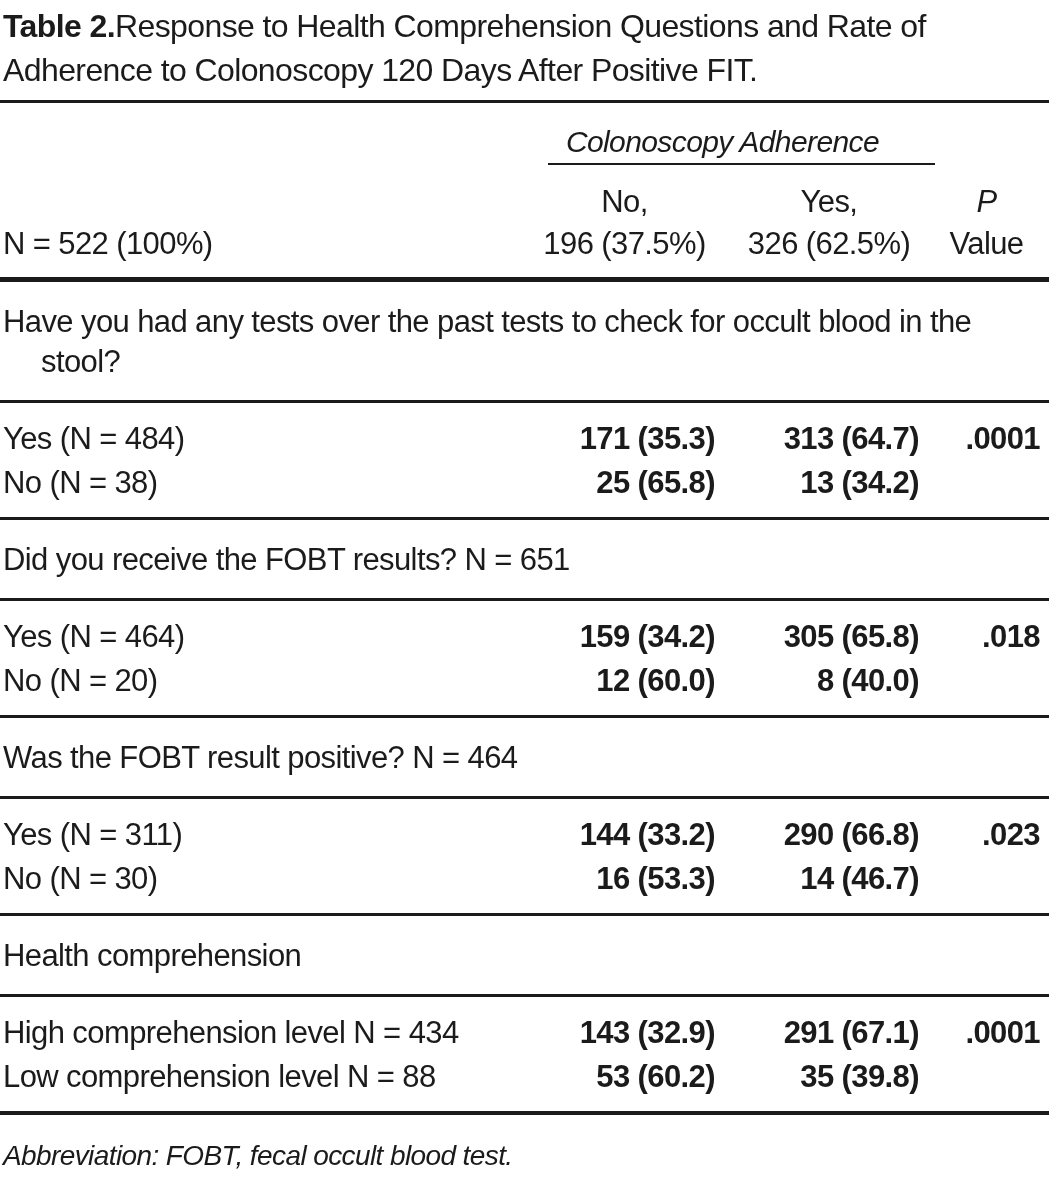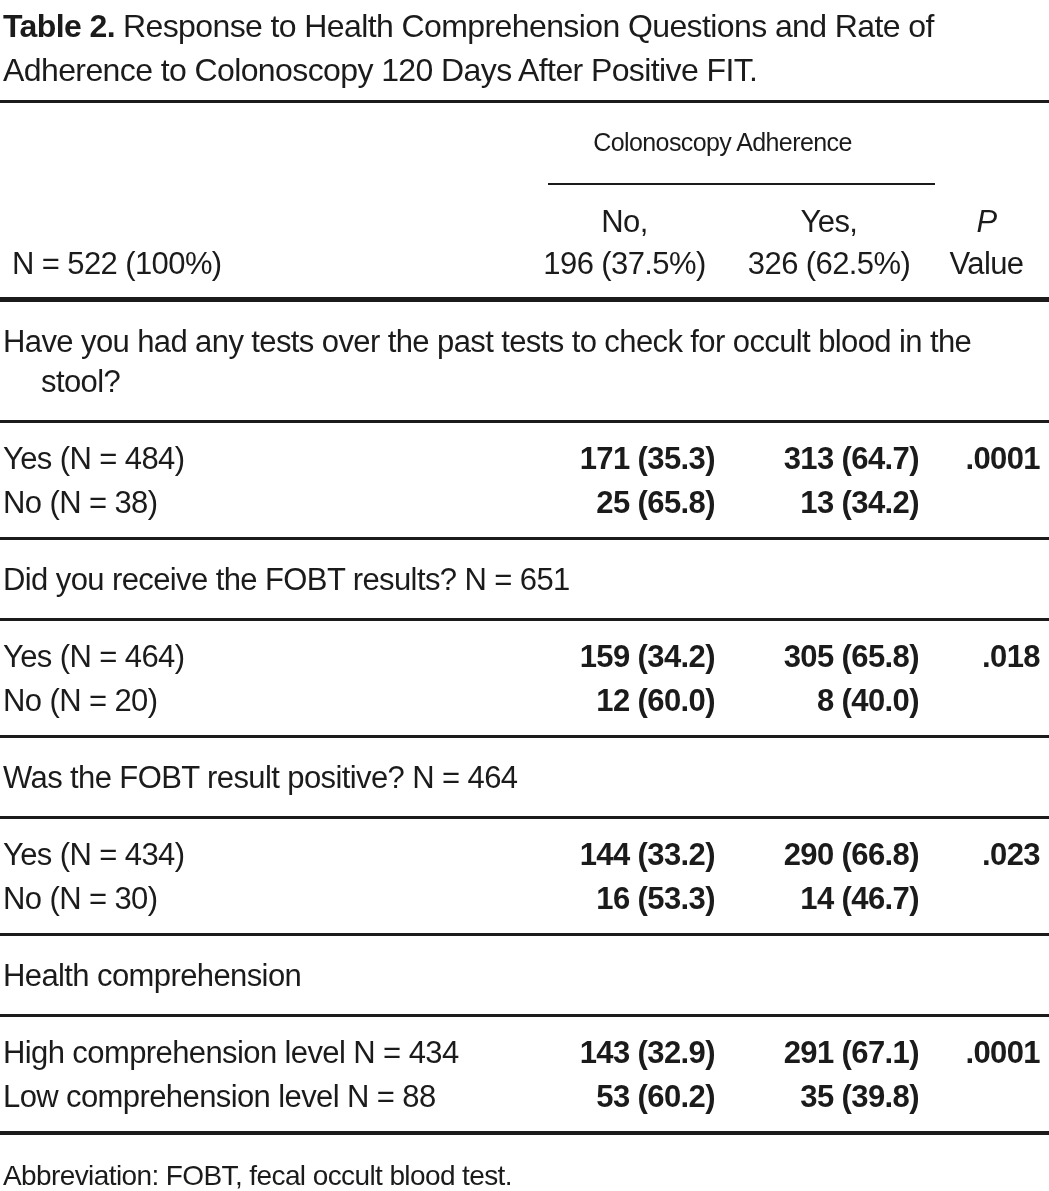--- a/index.html
+++ b/index.html
@@ -19,21 +19,21 @@
     letter-spacing: -0.6px;
     padding: 4px 0 0 0;
   }
 
   
   .title {
     font-size: 32px;
     line-height: 44px;
     padding: 0 0 8px 3px;
   }
-  .title .bold { font-weight: bold; margin-right: 8px; }
+  .title .bold { font-weight: bold; margin-right: 0; }
 
   
   .rule {
     width: 100%;
     background: #1b1b1b;
     height: 3px;
   }
   .rule-heavy  { height: 5px; }
   .rule-thin   { height: 3px; }
   .rule-bottom { height: 4px; }
@@ -46,28 +46,29 @@
       "stub sp  sp  pe"
       "stub sr  sr  pe2"
       "stub no  yes p";
     padding: 18px 0 12px 0;
   }
   .stub-head {
     grid-area: stub;
     align-self: end;
     font-size: 31px;
     line-height: 42px;
-    padding-left: 12px;
+    padding-left: 3px;
   }
   .spanner {
     grid-area: sp;
     text-align: center;
-    font-size: 25px;
+    font-size: 30px;
     line-height: 42px;
-    padding-bottom: 20px;
+    padding-bottom: 0;
+    font-style: italic;
   }
   .spanner-rule {
     grid-area: sr;
     height: 2px;
     background: #1b1b1b;
     margin: 0 -8px 16px 30px;
   }
   .col-head {
     font-size: 31px;
     line-height: 42px;
@@ -97,20 +98,21 @@
   .cell.num   { text-align: right; font-weight: bold; }
   .cell.no    { padding-right: 16px; }
   .cell.yes   { padding-right: 8px; }
   .cell.p     { padding-right: 6px; box-sizing: border-box; }
 
   
   .footnote {
     font-size: 28px;
     line-height: 34px;
     padding: 24px 0 0 3px;
+    font-style: italic;
   }
 </style>
 </head>
 <body>
 
 <div class="page">
 
   <div class="title">
     <span class="bold">Table 2.</span><span>Response to Health Comprehension Questions and Rate of Adherence to Colonoscopy 120 Days After Positive FIT.</span>
   </div>
@@ -175,21 +177,21 @@
       </div>
     </div>
     <div class="rule rule-thin"></div>
   </section>
 
   <section>
     <div class="q">Was the FOBT result positive? N = 464</div>
     <div class="rule rule-thin"></div>
     <div class="rows">
       <div class="trow">
-        <div class="cell label">Yes (N = 434)</div>
+        <div class="cell label">Yes (N = 311)</div>
         <div class="cell num no">144 (33.2)</div>
         <div class="cell num yes">290 (66.8)</div>
         <div class="cell num p">.023</div>
       </div>
       <div class="trow">
         <div class="cell label">No (N = 30)</div>
         <div class="cell num no">16 (53.3)</div>
         <div class="cell num yes">14 (46.7)</div>
         <div class="cell num p"></div>
       </div>

